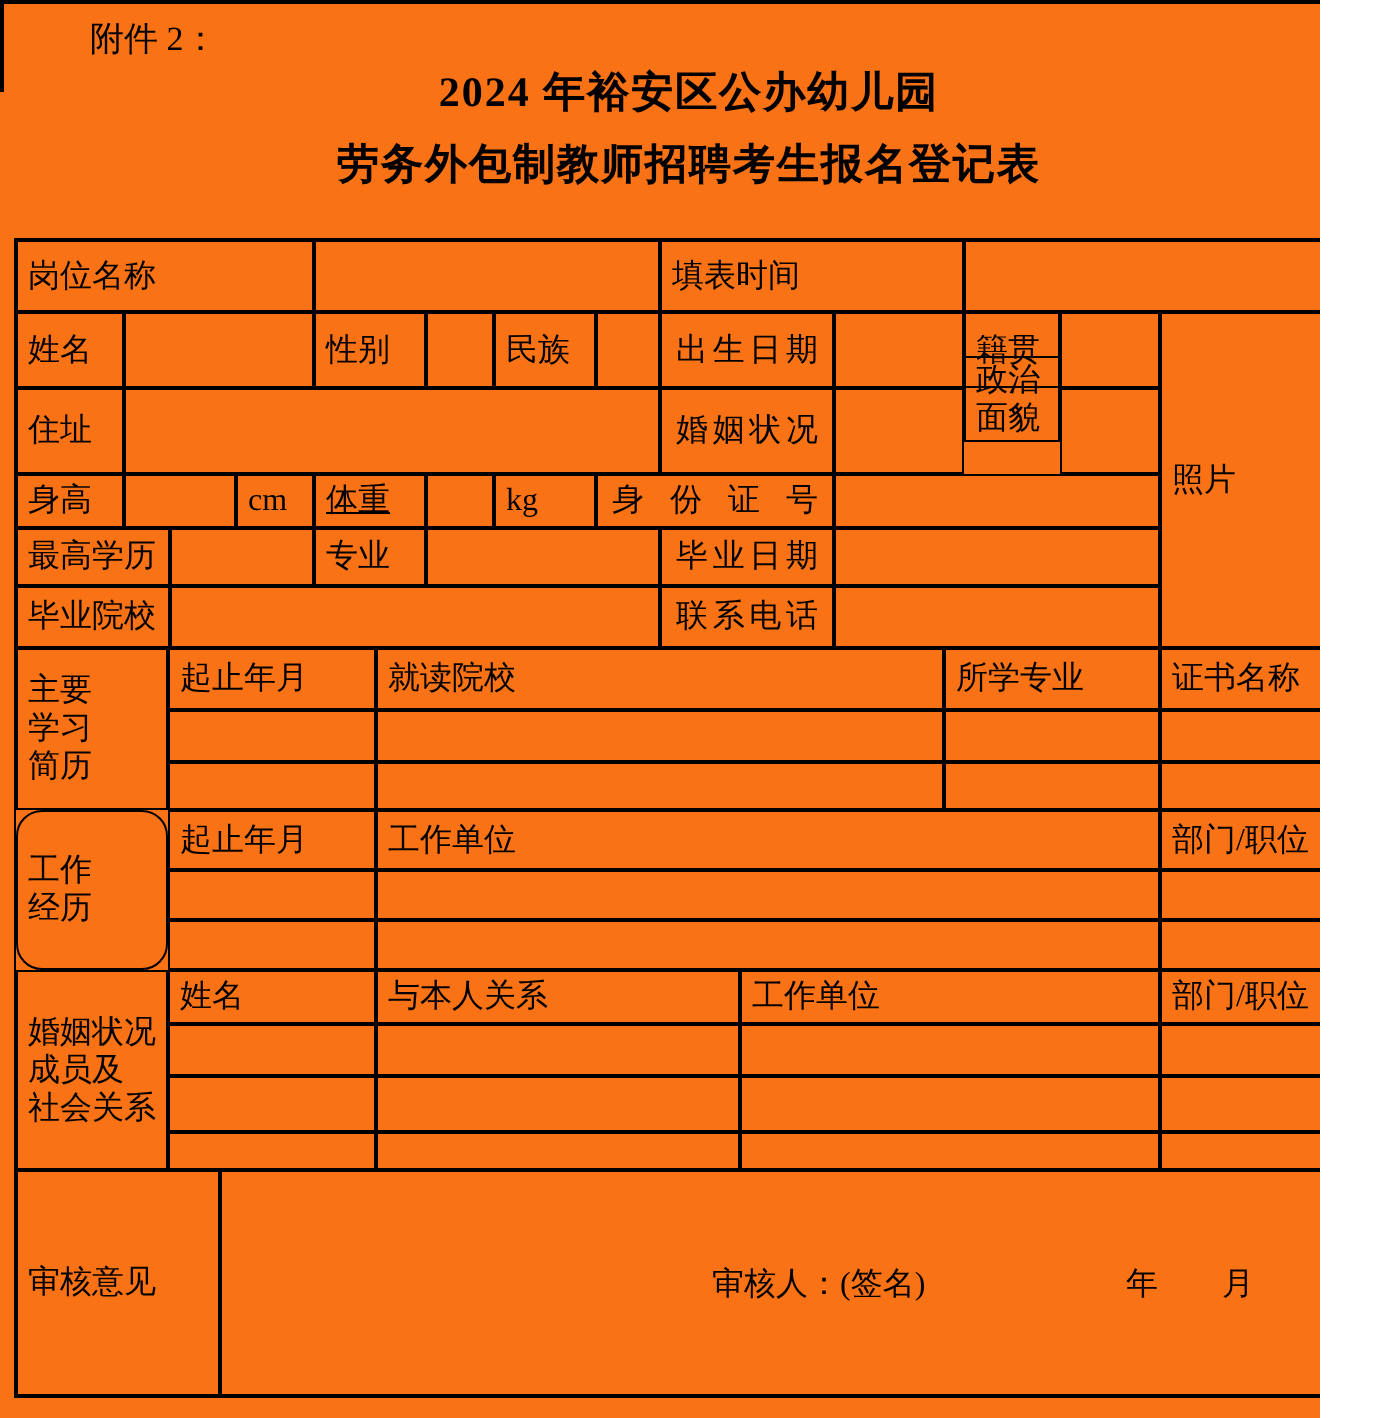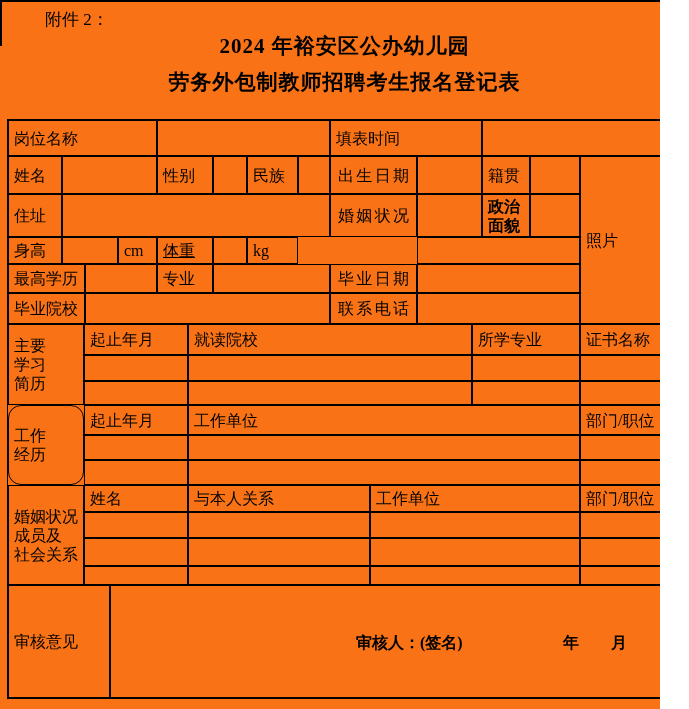--- a/index.html
+++ b/index.html
@@ -13,21 +13,21 @@
   .t2{top:68px;}
   .tborder{position:absolute;left:7px;top:119px;width:673px;height:578px;
            border:1px solid #000;box-sizing:content-box;}
   .cell{position:absolute;box-sizing:border-box;border:1px solid #000;
         display:flex;align-items:center;justify-content:flex-start;
         padding:0 5px;font-size:16px;line-height:19px;white-space:pre-line;
         background:transparent;}
   .dist{display:block;width:100%;box-sizing:border-box;padding:0 2px;
         text-align:justify;text-align-last:justify;white-space:normal;}
   .photo{align-items:center;}
-  .rv{position:absolute;top:47px;font-size:16px;white-space:pre;font-weight:bold;}
+  .rv{position:absolute;top:47px;font-size:16px;white-space:pre;}
 </style>
 </head>
 <body>
 
 <div class="page">
 
   <div class="artifact" style="left:0;top:0;width:689px;height:2px;"></div>
   <div class="artifact" style="left:0;top:0;width:2px;height:46px;"></div>
 
   <div class="attachment">附件 2：</div>
@@ -50,30 +50,31 @@
   <div class="cell" style="left:330px;top:156px;width:87px;height:38px;"><span class="dist">出生日期</span></div>
   <div class="cell" style="left:417px;top:156px;width:65px;height:38px;"></div>
   <div class="cell" style="left:482px;top:156px;width:48px;height:38px;">籍贯</div>
   <div class="cell" style="left:530px;top:156px;width:50px;height:38px;"></div>
   <div class="cell photo" style="left:580px;top:156px;width:101px;height:168px;">照片</div>
 
   <div class="cell" style="left:8px;top:194px;width:54px;height:43px;">住址</div>
   <div class="cell" style="left:62px;top:194px;width:268px;height:43px;"></div>
   <div class="cell" style="left:330px;top:194px;width:87px;height:43px;"><span class="dist">婚姻状况</span></div>
   <div class="cell" style="left:417px;top:194px;width:65px;height:43px;"></div>
-  <div class="cell" style="left:482px;top:194px;width:48px;height:43px;font-weight:bold;">政治
+  <div class="cell" style="left:482px;top:178px;width:48px;height:43px;">政治
 面貌</div>
   <div class="cell" style="left:530px;top:194px;width:50px;height:43px;"></div>
 
   <div class="cell" style="left:8px;top:237px;width:54px;height:27px;">身高</div>
   <div class="cell" style="left:62px;top:237px;width:56px;height:27px;"></div>
   <div class="cell" style="left:118px;top:237px;width:39px;height:27px;">cm</div>
   <div class="cell" style="left:157px;top:237px;width:56px;height:27px;text-decoration:underline;">体重</div>
   <div class="cell" style="left:213px;top:237px;width:34px;height:27px;"></div>
   <div class="cell" style="left:247px;top:237px;width:51px;height:27px;">kg</div>
+  <div class="cell" style="left:298px;top:237px;width:119px;height:27px;"><span class="dist">身份证号</span></div>
   <div class="cell" style="left:417px;top:237px;width:163px;height:27px;"></div>
 
   <div class="cell" style="left:8px;top:264px;width:77px;height:29px;">最高学历</div>
   <div class="cell" style="left:85px;top:264px;width:72px;height:29px;"></div>
   <div class="cell" style="left:157px;top:264px;width:56px;height:29px;">专业</div>
   <div class="cell" style="left:213px;top:264px;width:117px;height:29px;"></div>
   <div class="cell" style="left:330px;top:264px;width:87px;height:29px;"><span class="dist">毕业日期</span></div>
   <div class="cell" style="left:417px;top:264px;width:163px;height:29px;"></div>
 
   <div class="cell" style="left:8px;top:293px;width:77px;height:31px;">毕业院校</div>

